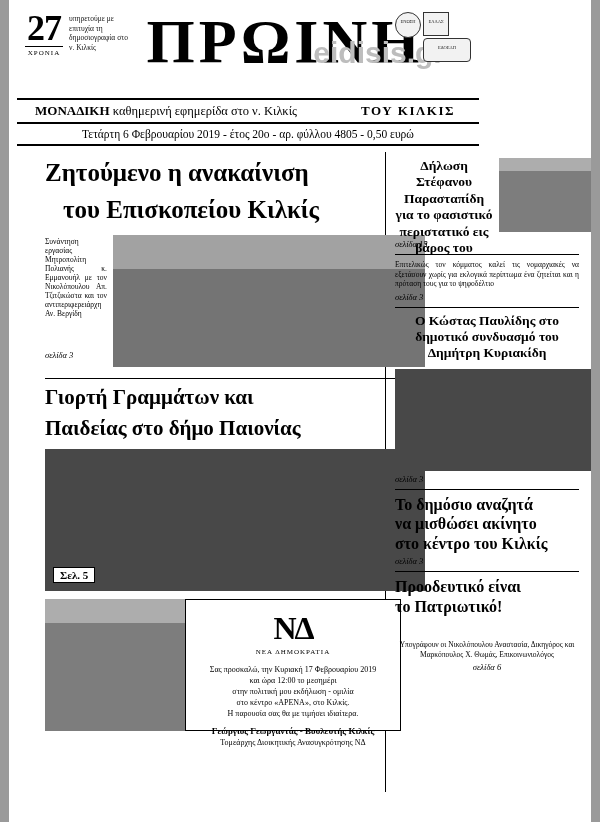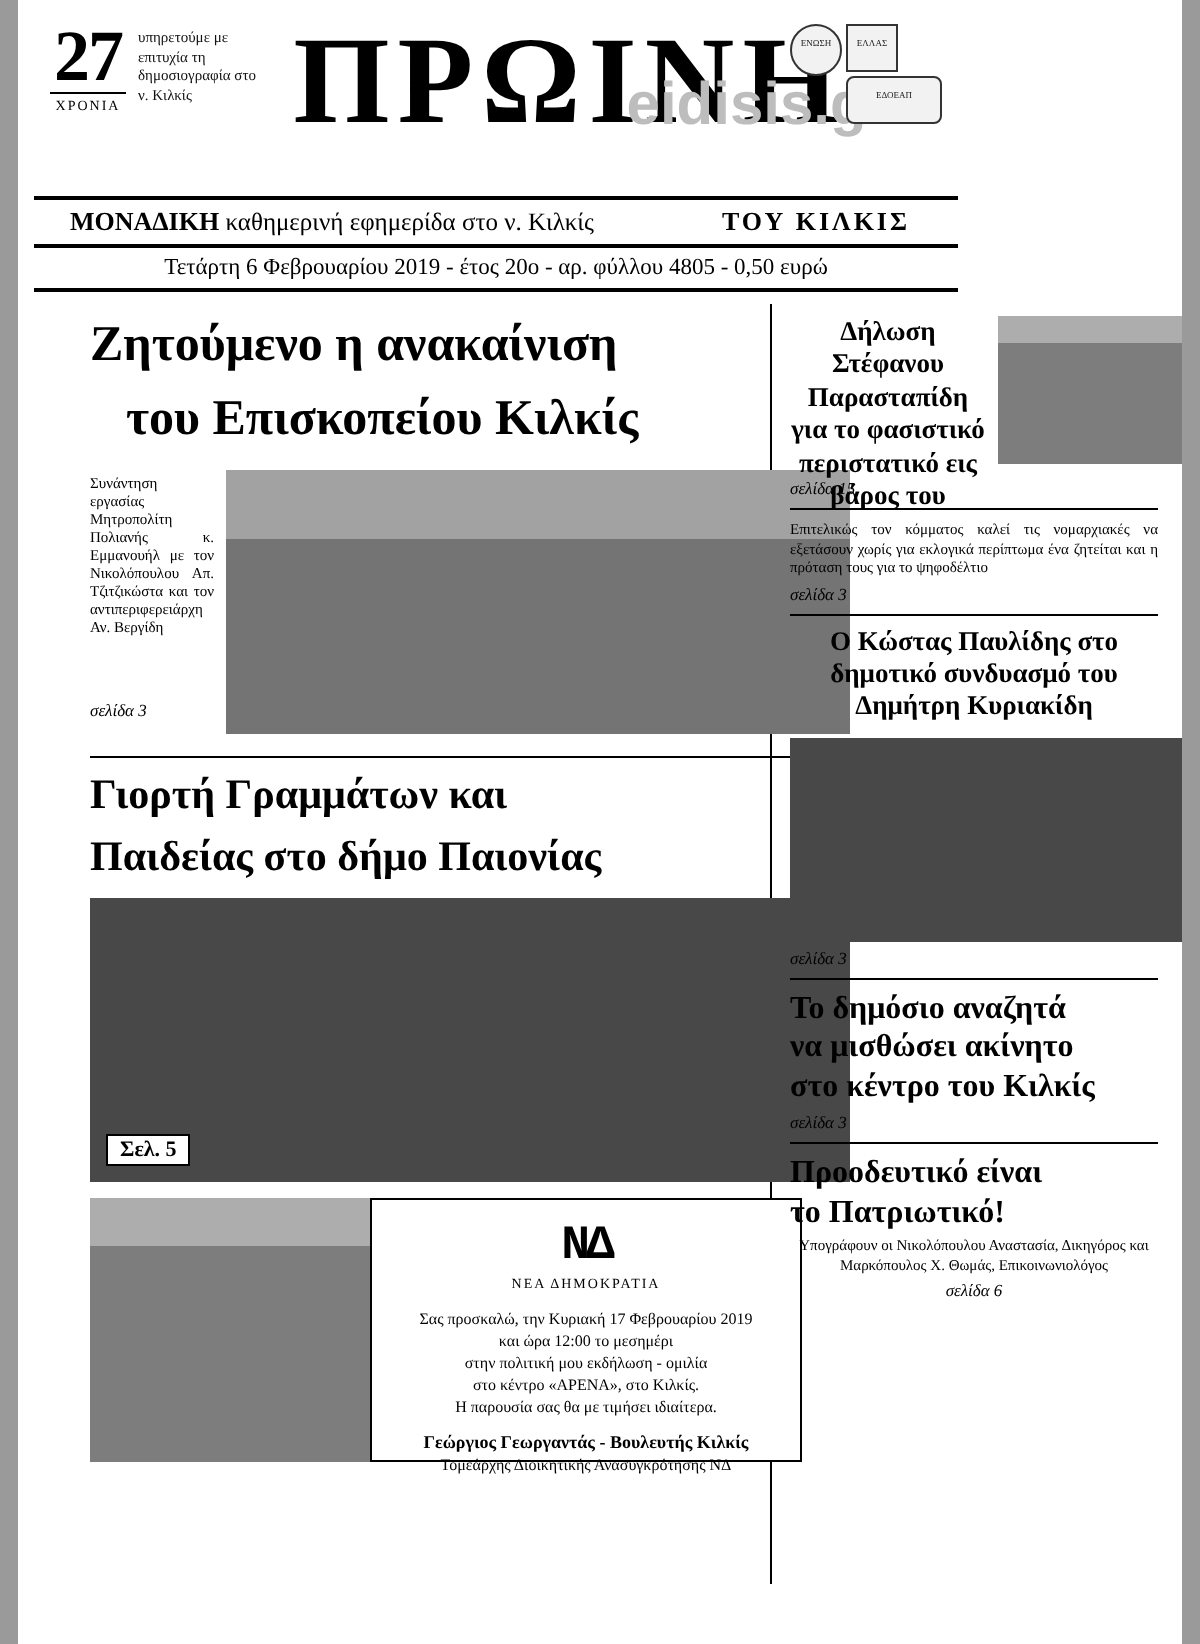--- a/index.html
+++ b/index.html
@@ -89,21 +89,21 @@
   .pagref{font-size:8.5px;font-style:italic;margin-top:3px;}
   .rule-h{border-top:1px solid #000;margin:7px 0 6px 0;}
   .rule-thin{border-top:1px solid #000;margin:5px 0 5px 0;}
 
   .selbadge{position:absolute;left:8px;bottom:8px;background:#fff;border:1px solid #000;
     font-size:11px;font-weight:bold;padding:1px 6px;}
 
   
   .ad{border:1px solid #000;background:#fff;position:relative;}
   .ad .nd{text-align:center;padding-top:10px;}
-  .ad .ndmark{font-size:24px;font-weight:bold;letter-spacing:-2px;font-family:Liberation Mono, monospace;}
+  .ad .ndmark{font-size:32px;font-weight:bold;letter-spacing:-2px;font-family:Liberation Serif, serif;}
   .ad .ndsub{font-size:7px;letter-spacing:1px;margin-top:1px;}
   .ad p{margin:0;text-align:center;font-size:8px;line-height:11px;}
   .ad .sig{text-align:center;font-size:8px;line-height:11px;margin-top:7px;}
   .ad .sig b{font-size:9px;}
 
   .justify{text-align:justify;}
   .center{text-align:center;}
   .small{font-size:7.5px;line-height:9.5px;}
 </style>
 </head>
@@ -225,19 +225,19 @@
 
       <div class="headline h3">Το δημόσιο αναζητά</div>
       <div class="headline h3">να μισθώσει ακίνητο</div>
       <div class="headline h3">στο κέντρο του Κιλκίς</div>
       <div class="pagref">σελίδα 3</div>
 
       <div class="rule-thin"></div>
 
       <div class="headline h3" style="margin-top:4px">Προοδευτικό είναι</div>
       <div class="headline h3">το Πατριωτικό!</div>
-      <div class="small center" style="margin-top:2px">Υπογράφουν οι Νικολόπουλου Αναστασία, Δικηγόρος και Μαρκόπουλος Χ. Θωμάς, Επικοινωνιολόγος</div>
+      <div class="small center" style="margin-top:24px">Υπογράφουν οι Νικολόπουλου Αναστασία, Δικηγόρος και Μαρκόπουλος Χ. Θωμάς, Επικοινωνιολόγος</div>
       <div class="pagref" style="text-align:center">σελίδα 6</div>
     </div>
   </div>
 
 </div>
 </div>
 
 </body></html>

